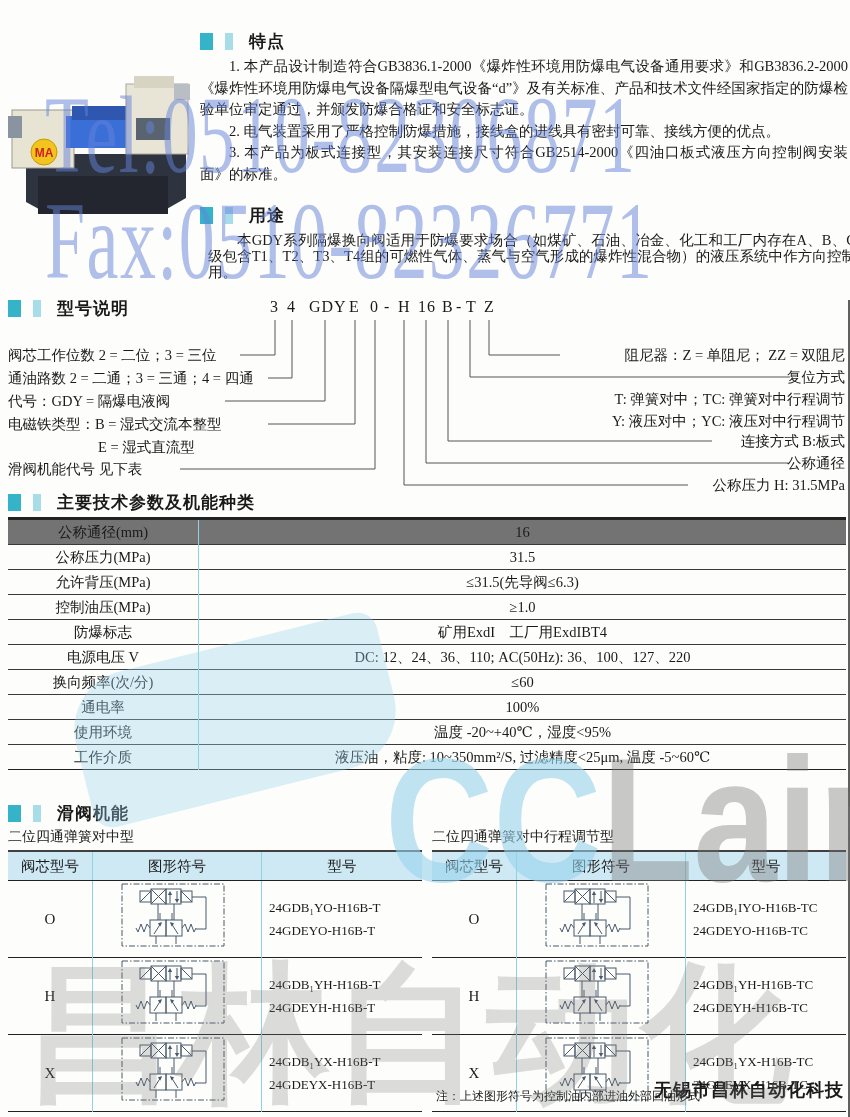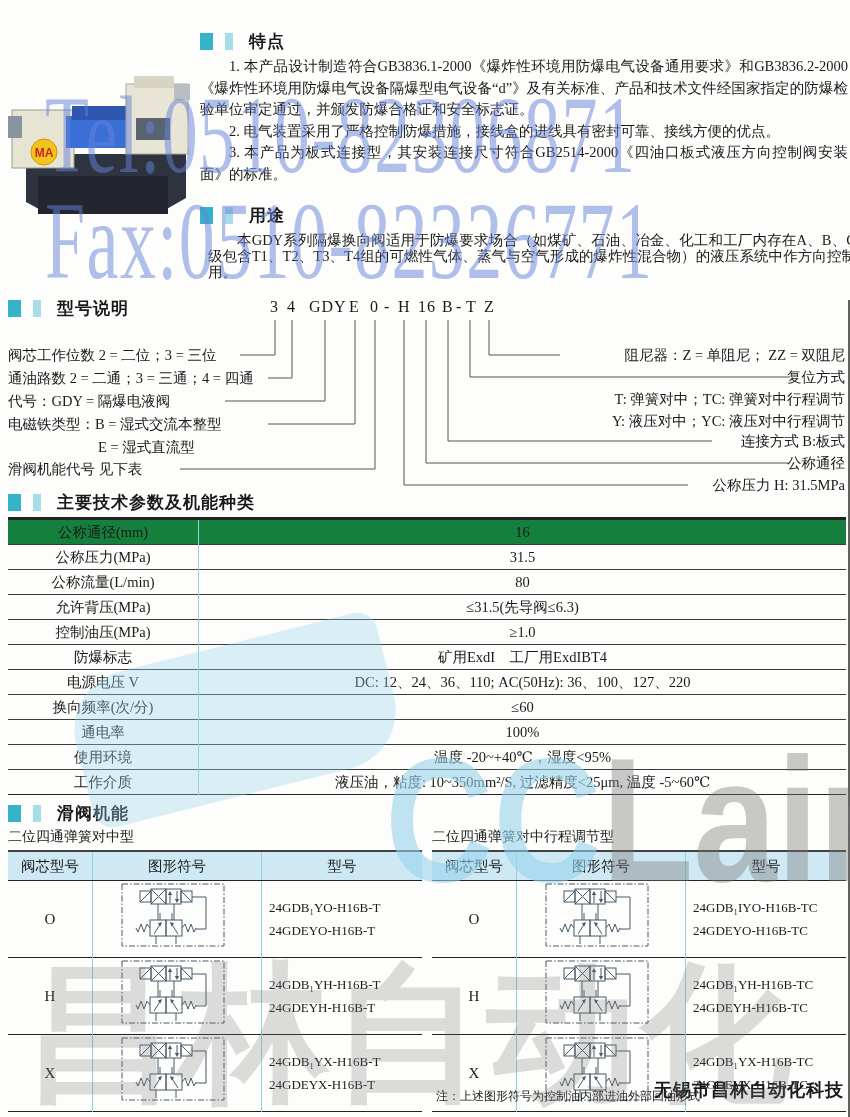--- a/index.html
+++ b/index.html
@@ -17,21 +17,21 @@
   .flow-text p{margin:0;text-indent:2em;}
   
   .code-token{position:absolute;top:298px;font-size:16px;letter-spacing:1px;}
   .m-label{position:absolute;font-size:14.5px;white-space:nowrap;}
   .m-right{right:5px;text-align:right;}
   .connectors{position:absolute;left:0;top:0;pointer-events:none;}
   
   .ptable{position:absolute;left:8px;top:517px;width:838px;border-collapse:collapse;
           border-top:3px solid #222;border-bottom:1.5px solid #222;}
   .ptable td{height:24px;font-size:14.5px;text-align:center;border-top:1px solid #3a3a3a;padding:0 4px;}
-  .ptable tr:first-child td{border-top:none;background:#15803d;margin-top:29px;}
+  .ptable tr:first-child td{border-top:none;background:#737373;margin-top:29px;}
   .ptable td.pl{width:182px;border-right:1px solid #8fd2e2;}
   
   .sub-label{position:absolute;top:828px;font-size:14px;font-family:Liberation Serif, serif;}
   .stable{position:absolute;top:850px;width:414px;border-collapse:collapse;
           border-top:2px solid #404040;border-bottom:1.5px solid #222;}
   .stable th{height:26px;background:#cfe9f4;font-weight:normal;font-size:14.5px;
              border-bottom:1.5px solid #222;}
   .stable th+th,.stable td+td{border-left:1px solid #8fd2e2;}
   .stable td{height:67px;text-align:center;font-size:13px;}
   .stable tr+tr+tr td{border-top:1px solid #222;}
@@ -190,24 +190,20 @@
     <tbody>
         <tr>
           <td class="pl">公称通径(mm)</td>
           <td>16</td>
         </tr>
     <tr>
           <td class="pl">公称压力(MPa)</td>
           <td>31.5</td>
         </tr>
     <tr>
-          <td class="pl">公称流量(L/min)</td>
-          <td>80</td>
-        </tr>
-    <tr>
           <td class="pl">允许背压(MPa)</td>
           <td>≤31.5(先导阀≤6.3)</td>
         </tr>
     <tr>
           <td class="pl">控制油压(MPa)</td>
           <td>≥1.0</td>
         </tr>
     <tr>
           <td class="pl">防爆标志</td>
           <td>矿用ExdI　工厂用ExdIBT4</td>

